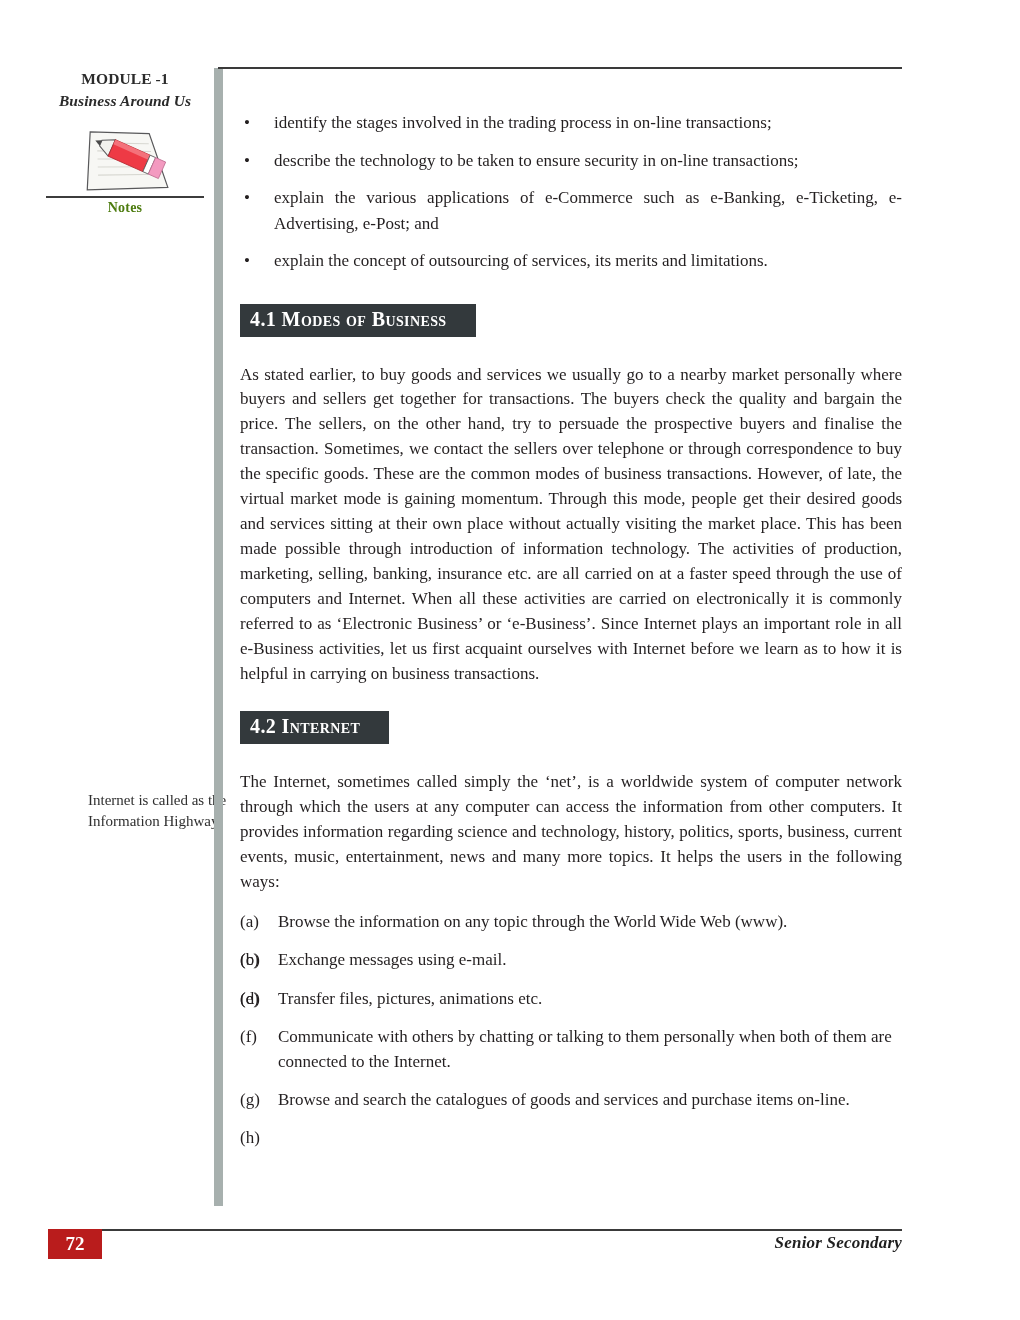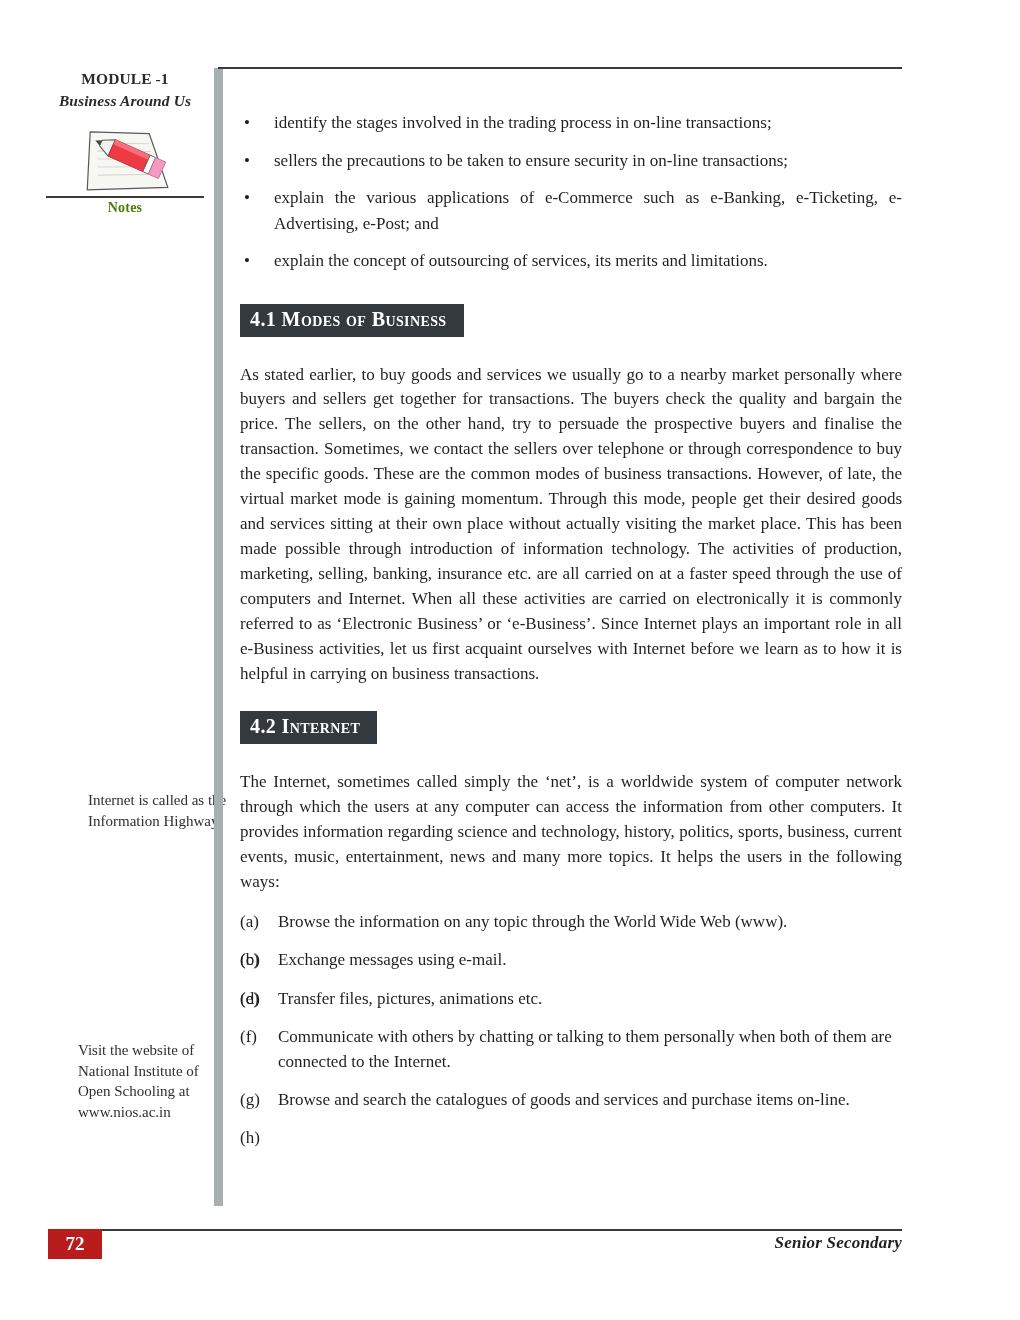--- a/index.html
+++ b/index.html
@@ -124,21 +124,21 @@
     left: 4px;
     top: 0px;
     font-size: 17px;
     line-height: 1.5;
   }
 
   .sec-head {
     display: inline-block;
     background: #33393c;
     color: #ffffff;
-    padding: 5px 17px 7px 10px;
+    padding: 5px 29px 7px 10px;
     margin: 18px 0 10px 0;
     font-size: 20px;
     font-weight: bold;
     font-variant: small-caps;
     letter-spacing: 0.4px;
     line-height: 1.05;
   }
   .sec-head .num { font-variant: normal; }
 
   p.body {
@@ -234,35 +234,34 @@
         <rect x="44" y="34" width="38" height="5" fill="#f4717a"></rect>
         <rect x="82" y="34" width="6" height="18" fill="#ffffff" stroke="#58585a" stroke-width="0.8"></rect>
         <rect x="88" y="34" width="11" height="18" fill="#f39ac0" stroke="#c06e92" stroke-width="0.8"></rect>
       </g>
     </svg>
     <div class="notes-rule"></div>
     <div class="notes-label">Notes</div>
   </div>
 
   <div class="margin-note" id="margin-note-1">Internet is called as the Information Highway.</div>
-  <div class="margin-note" id="margin-note-2">Visit the website of National Institute of Open Schooling at www.nios.ac.in</div>
 
   <div class="vbar"></div>
   <div class="top-rule"></div>
 
   <div class="content">
 
     <ul class="obj-list">
       <li>
         <span class="bullet">•</span>
         <span>identify the stages involved in the trading process in on-line transactions;</span>
       </li>
       <li>
         <span class="bullet">•</span>
-        <span>sellers the precautions to be taken to ensure security in on-line transactions;</span>
+        <span>describe the technology to be taken to ensure security in on-line transactions;</span>
       </li>
       <li>
         <span class="bullet">•</span>
         <span>explain the various applications of e-Commerce such as e-Banking, e-Ticketing, e-Advertising, e-Post; and</span>
       </li>
       <li>
         <span class="bullet">•</span>
         <span>explain the concept of outsourcing of services, its merits and limitations.</span>
       </li>
     </ul>

